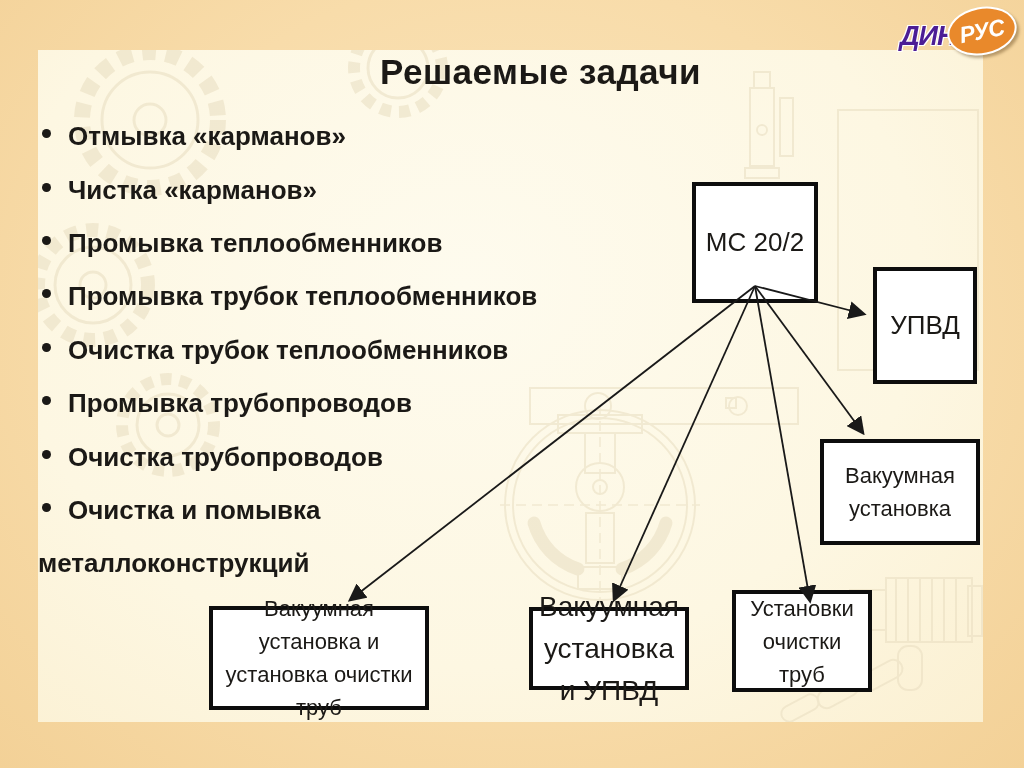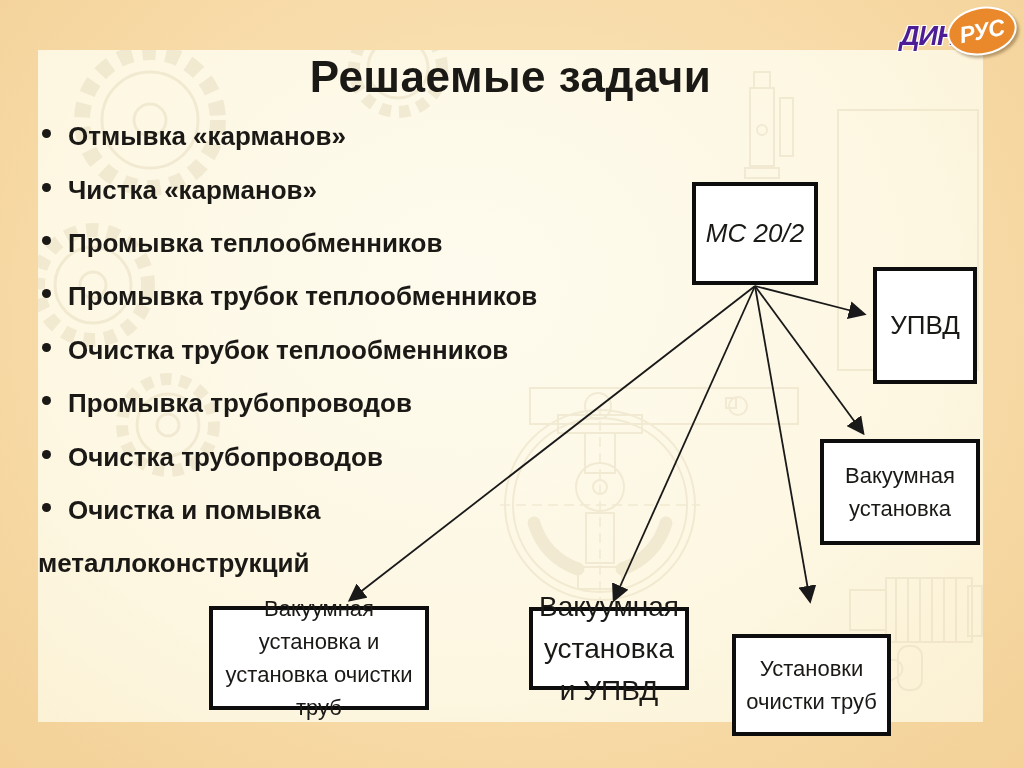--- a/index.html
+++ b/index.html
@@ -8,21 +8,21 @@
     font-family:"Liberation Sans", sans-serif;
     background: radial-gradient(ellipse at 50% 42%, #fae5bd 0%, #f8dcaa 55%, #f3d197 100%);
   }
   .panel{
     position:absolute;left:38px;top:50px;width:945px;height:672px;
     background: radial-gradient(ellipse at 45% 35%, #fefbee 0%, #fdf7e2 62%, #fbf0d2 100%);
   }
   .watermark{position:absolute;left:0;top:0;pointer-events:none;}
   .title{
     position:absolute;left:0;top:2px;width:100%;text-align:center;
-    font-size:44px;font-weight:bold;color:#1b1916;letter-spacing:0.5px;
+    font-size:35px;font-weight:bold;color:#1b1916;letter-spacing:0.5px;padding-left:30px;
   }
   .bullet-list{
     list-style:none;margin:0;padding:0;
     position:absolute;left:0;top:60px;width:640px;
   }
   .bullet-item{
     height:53.4px;display:flex;align-items:center;
     font-size:26px;font-weight:bold;color:#1b1916;
   }
   .dot{
@@ -30,26 +30,26 @@
     margin:0 17px 6px 4px;flex:0 0 auto;
   }
   .bullet-item.continuation{}
   .node{
     position:absolute;box-sizing:border-box;
     background:#ffffff;border:4px solid #0d0d0d;
     display:flex;align-items:center;justify-content:center;
     text-align:center;color:#1b1916;line-height:1.5;
     padding:0 6px;
   }
-  .node-root{left:654px;top:132px;width:126px;height:103px;font-size:26px;font-style:italic;}
+  .node-root{left:654px;top:132px;width:126px;height:121px;font-size:26px;}
   .node-upvd{left:835px;top:217px;width:104px;height:117px;font-size:26px;}
   .node-vacuum{left:782px;top:389px;width:160px;height:106px;font-size:22px;}
   .node-a{left:171px;top:556px;width:220px;height:104px;font-size:22px;}
   .node-b{left:491px;top:557px;width:160px;height:83px;font-size:28px;}
-  .node-c{left:694px;top:584px;width:159px;height:102px;font-size:22px;}
+  .node-c{left:694px;top:540px;width:140px;height:102px;font-size:22px;}
   .arrows{position:absolute;left:0;top:0;pointer-events:none;z-index:6;}
   .logo{position:absolute;left:900px;top:6px;width:118px;height:52px;z-index:8;}
   .logo-din{
     position:absolute;left:0;top:15px;
     font-size:27px;font-weight:900;font-style:italic;color:#4c1d95;
     text-shadow:-1px -1px 0 #fff,1px -1px 0 #fff,-1px 1px 0 #fff,1px 1px 0 #fff;
     letter-spacing:-1px;
   }
   .logo-rus{
     position:absolute;left:47px;top:1px;width:66px;height:44px;

